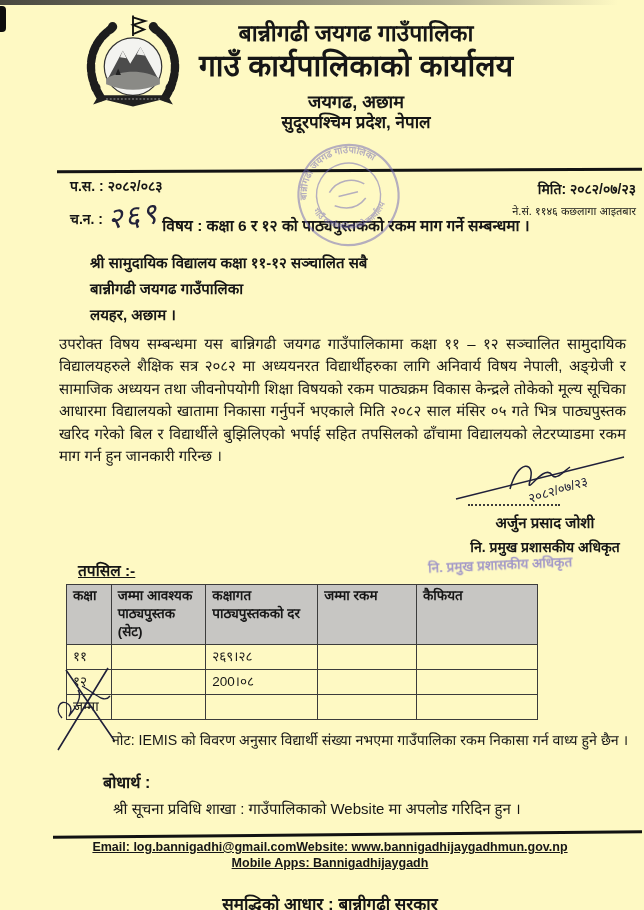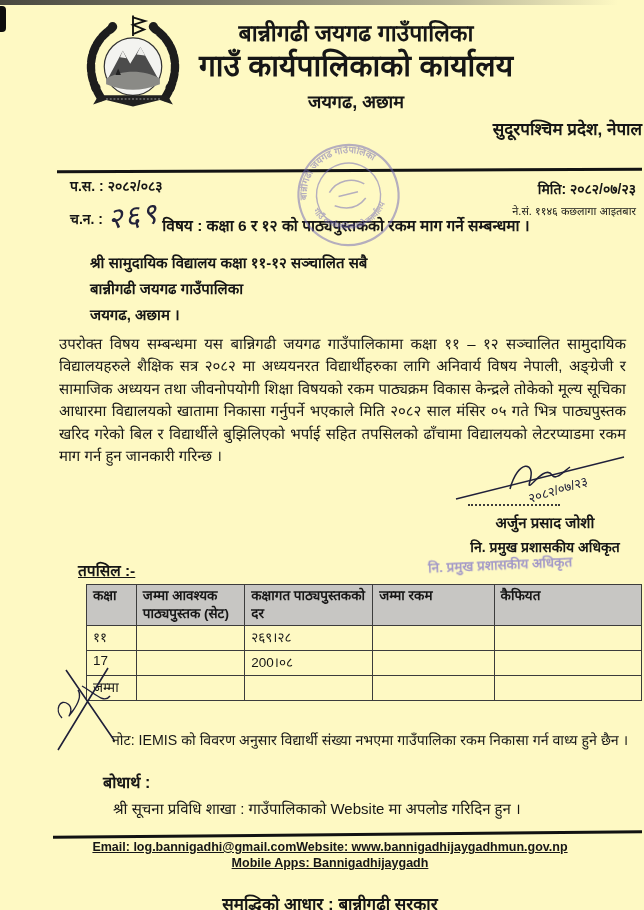--- a/index.html
+++ b/index.html
@@ -11,21 +11,21 @@
   .abs{position:absolute;}
   
   .scan-top{left:0;top:0;width:100%;height:5px;
     background:linear-gradient(90deg,rgba(40,40,40,.85),rgba(95,95,95,.45) 70%,rgba(200,200,200,0) 96%);}
   .scan-corner{left:0;top:6px;width:6px;height:26px;background:#0d0d0d;border-radius:0 4px 4px 0;}
   
   .titles{left:70px;top:20px;width:572px;text-align:center;line-height:1.15;}
   .t1{font-size:23px;font-weight:700;}
   .t2{font-size:30px;font-weight:700;margin-top:3px;}
   .t3{font-size:18px;font-weight:700;margin-top:8px;}
-  .t4{font-size:17px;font-weight:700;margin-top:7px;text-align:right;}
+  .t4{font-size:17px;font-weight:700;}
   .rule1{left:57px;top:169px;width:585px;height:3px;background:#141414;transform:rotate(-.25deg);}
   .ps{left:70px;top:176px;font-size:14px;font-weight:700;}
   .cn{left:70px;top:193px;font-size:14px;font-weight:700;}
   .hand-number{display:inline-block;font-size:29px;font-weight:400;color:#23233a;
     transform:rotate(-7deg) translateY(2px);letter-spacing:2px;font-style:italic;}
   .meta-right{left:380px;top:179px;width:256px;text-align:right;}
   .date-line{font-size:14px;font-weight:700;margin-left:28px;}
   .ns-line{font-size:11px;margin-top:5px;font-weight:400;}
   .subject{left:60px;top:214px;width:572px;text-align:center;font-size:15.5px;font-weight:700;}
   
@@ -34,22 +34,22 @@
     text-align:justify;font-weight:500;}
   
   .sig-dots{left:468px;top:504px;width:92px;border-bottom:2px dotted #3a3a3a;}
   .sig-block{left:450px;top:512px;width:190px;text-align:center;}
   .sig-name{font-size:15px;font-weight:600;}
   .sig-desig{font-size:14px;font-weight:600;margin-top:5px;}
   .stamp-desig{left:428px;top:554px;width:215px;font-size:13.5px;font-weight:700;
     color:#8d82c9;opacity:.8;transform:rotate(-2.5deg);filter:blur(.4px);white-space:nowrap;}
   
   .tapasil{left:78px;top:559px;font-size:15.5px;font-weight:700;text-decoration:underline;}
-  table.sched{position:absolute;left:66px;top:584px;width:556px;border-collapse:collapse;
-    font-size:13.5px;margin-left:20px;}
+  table.sched{position:absolute;left:66px;top:584px;width:472px;border-collapse:collapse;
+    font-size:13.5px;}
   table.sched th,table.sched td{border:1.2px solid #3c3c3c;padding:2px 6px;vertical-align:top;text-align:left;}
   table.sched th{background:#c7c6c3;font-weight:600;line-height:1.35;}
   table.sched td{height:20px;}
   .note{left:112px;top:730px;font-size:14.2px;font-weight:500;}
   
   .cc-label{left:63px;top:771px;font-size:16px;font-weight:700;margin-left:40px;}
   .cc-line{left:113px;top:798px;font-size:15px;font-weight:500;}
   .rule2{left:53px;top:833px;width:589px;height:2.5px;background:#121212;transform:rotate(-.55deg);}
   .footer-center{left:40px;top:840px;width:580px;text-align:center;}
   .f-email{font-size:12.5px;font-weight:700;text-decoration:underline;}
@@ -112,21 +112,21 @@
     <path id="stampBottom" d="M28,66 A40,40 0 0 0 104,66" fill="none"></path>
     <text font-size="8.5" fill="#6f66b8" font-weight="bold">
       <textPath href="#stampBottom">गाउँ कार्यपालिकाको कार्यालय</textPath>
     </text>
     <path d="M48,52 C58,42 74,42 84,52 M50,66 C62,74 72,74 82,66 M56,58 L76,58" fill="none" stroke="#6f66b8" stroke-width="1.6"></path>
   </svg>
 
   <div class="abs addressee">
     <div>श्री सामुदायिक विद्यालय कक्षा ११-१२ सञ्चालित सबै</div>
     <div>बान्नीगढी जयगढ गाउँपालिका</div>
-    <div>जयगढ, अछाम ।</div>
+    <div>लयहर, अछाम ।</div>
   </div>
 
   <div class="abs body-par">उपरोक्त विषय सम्बन्धमा यस बान्निगढी जयगढ गाउँपालिकामा कक्षा ११ – १२ सञ्चालित सामुदायिक विद्यालयहरुले शैक्षिक सत्र २०८२ मा अध्ययनरत विद्यार्थीहरुका लागि अनिवार्य विषय नेपाली, अङ्ग्रेजी र सामाजिक अध्ययन तथा जीवनोपयोगी शिक्षा विषयको रकम पाठ्यक्रम विकास केन्द्रले तोकेको मूल्य सूचिका आधारमा विद्यालयको खातामा निकासा गर्नुपर्ने भएकाले मिति २०८२ साल मंसिर ०५ गते भित्र पाठ्यपुस्तक खरिद गरेको बिल र विद्यार्थीले बुझिलिएको भर्पाई सहित तपसिलको ढाँचामा विद्यालयको लेटरप्याडमा रकम माग गर्न हुन जानकारी गरिन्छ ।</div>
 
   <svg class="abs" style="left:452px;top:447px;" width="185" height="62" viewBox="0 0 185 62">
     <path d="M4,52 L172,10" fill="none" stroke="#20203a" stroke-width="1.4"></path>
     <path d="M58,42 C66,12 84,14 78,34 C73,50 92,16 100,28 C104,34 112,24 118,20" fill="none" stroke="#20203a" stroke-width="1.5"></path>
     <text x="78" y="56" font-size="13" fill="#20203a" transform="rotate(-17 78 56)">२०८२/०७/२३</text>
   </svg>
   <div class="abs sig-dots"></div>
@@ -156,21 +156,21 @@
     </thead>
     <tbody>
       <tr>
         <td>११</td>
         <td></td>
         <td>२६९।२८</td>
         <td></td>
         <td></td>
       </tr>
       <tr>
-        <td>17</td>
+        <td>१२</td>
         <td></td>
         <td>200।०८</td>
         <td></td>
         <td></td>
       </tr>
       <tr>
         <td>जम्मा</td>
         <td></td>
         <td></td>
         <td></td>

